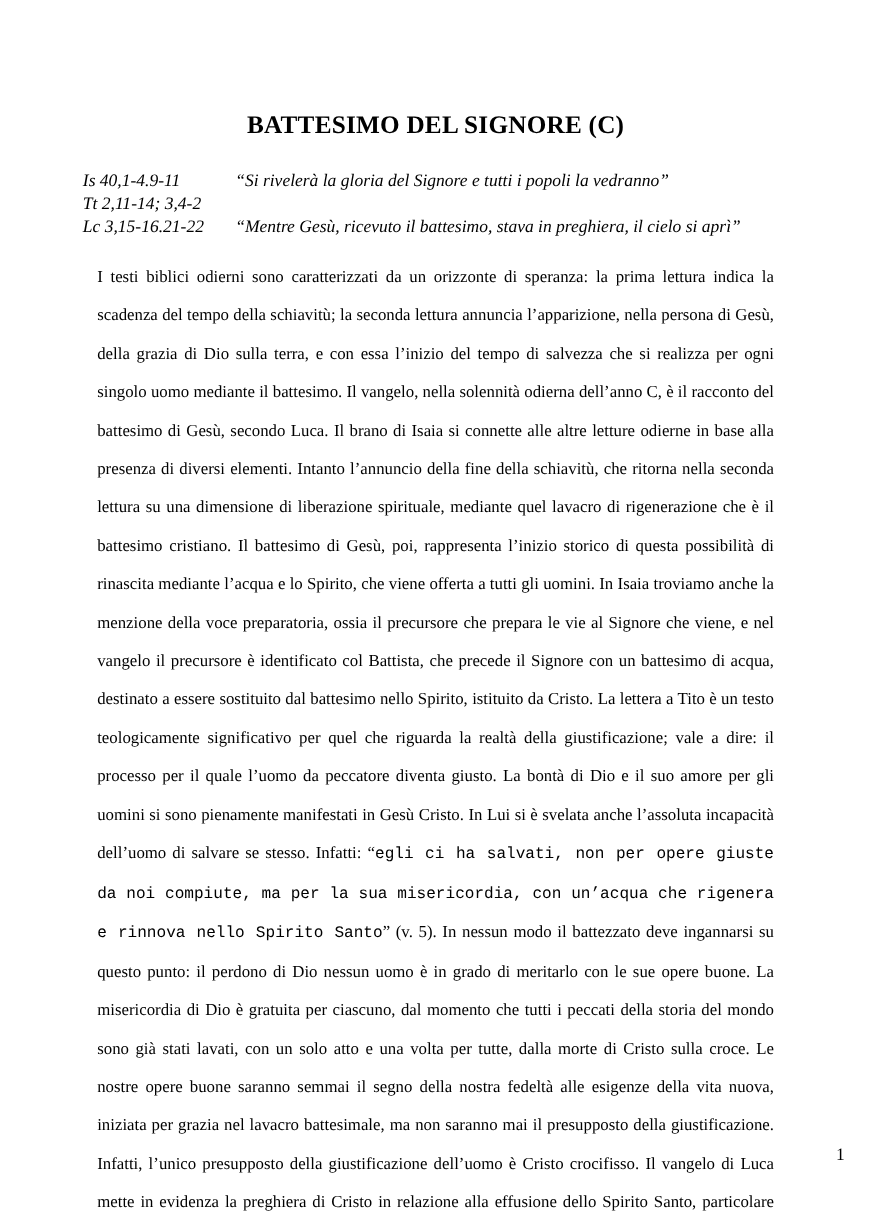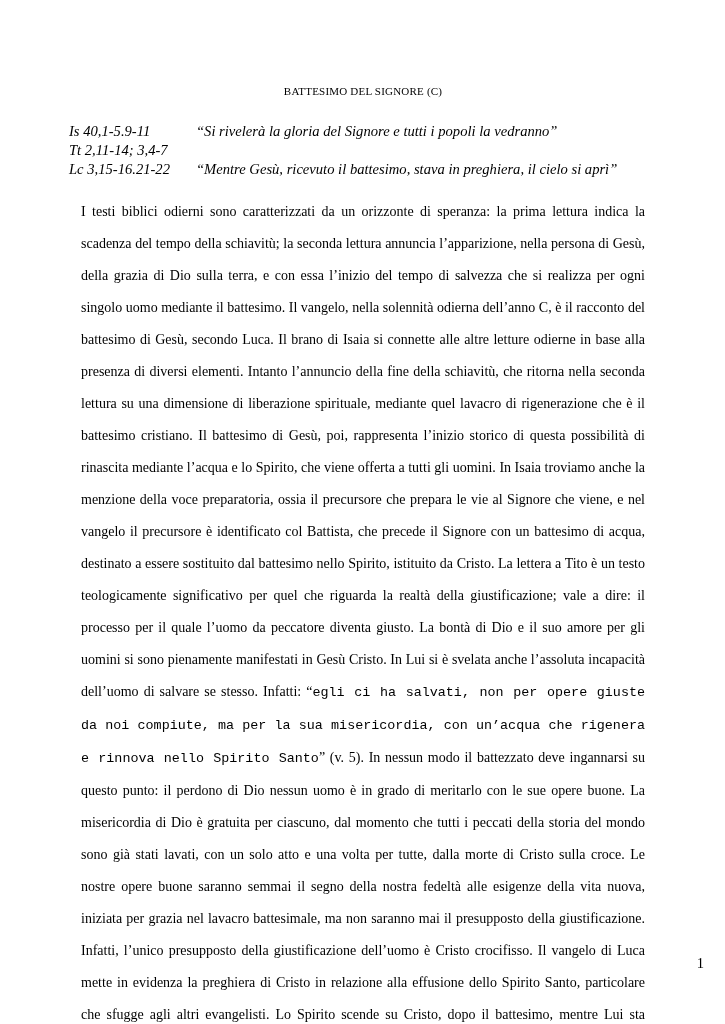--- a/index.html
+++ b/index.html
@@ -13,24 +13,24 @@
     height: 1024px;
     margin: 0 auto;
     box-sizing: border-box;
     background: #ffffff;
     color: #000000;
     font-family: "Liberation Serif", serif;
     padding: 85px 68px 0 69px;
     overflow: hidden;
   }
   .doc-title {
-    margin: 0 0 25px 0;
+    margin: 7px 0 25px 0;
     text-align: center;
-    font-size: 11px;
-    font-weight: normal;
+    font-size: 21px;
+    font-weight: bold;
     letter-spacing: 0.2px;
   }
   .readings {
     font-style: italic;
     font-size: 14.6px;
     line-height: 19px;
     margin-bottom: 17px;
   }
   .reading-row {
     display: flex;
@@ -66,25 +66,25 @@
 </style>
 </head>
 <body>
 
 <div class="page">
 
   <h1 class="doc-title">BATTESIMO DEL SIGNORE (C)</h1>
 
   <div class="readings">
     <div class="reading-row">
-      <span class="reading-ref">Is 40,1-5.9-11</span>
+      <span class="reading-ref">Is 40,1-4.9-11</span>
       <span class="reading-quote">“Si rivelerà la gloria del Signore e tutti i popoli la vedranno”</span>
     </div>
     <div class="reading-row">
-      <span class="reading-ref">Tt 2,11-14; 3,4-7</span>
+      <span class="reading-ref">Tt 2,11-14; 3,4-2</span>
       <span class="reading-quote"></span>
     </div>
     <div class="reading-row">
       <span class="reading-ref">Lc 3,15-16.21-22</span>
       <span class="reading-quote">“Mentre Gesù, ricevuto il battesimo, stava in preghiera, il cielo si aprì”</span>
     </div>
   </div>
 
   <p class="body-text"><span>I testi biblici odierni sono caratterizzati da un orizzonte di speranza: la prima lettura indica la scadenza del tempo della schiavitù; la seconda lettura annuncia l’apparizione, nella persona di Gesù, della grazia di Dio sulla terra, e con essa l’inizio del tempo di salvezza che si realizza per ogni singolo uomo mediante il battesimo. Il vangelo, nella solennità odierna dell’anno C, è il racconto del battesimo di Gesù, secondo Luca. Il brano di Isaia si connette alle altre letture odierne in base alla presenza di diversi elementi. Intanto l’annuncio della fine della schiavitù, che ritorna nella seconda lettura su una dimensione di liberazione spirituale, mediante quel lavacro di rigenerazione che è il battesimo cristiano. Il battesimo di Gesù, poi, rappresenta l’inizio storico di questa possibilità di rinascita mediante l’acqua e lo Spirito, che viene offerta a tutti gli uomini. In Isaia troviamo anche la menzione della voce preparatoria, ossia il precursore che prepara le vie al Signore che viene, e nel vangelo il precursore è identificato col Battista, che precede il Signore con un battesimo di acqua, destinato a essere sostituito dal battesimo nello Spirito, istituito da Cristo. La lettera a Tito è un testo teologicamente significativo per quel che riguarda la realtà della giustificazione; vale a dire: il processo per il quale l’uomo da peccatore diventa giusto. La bontà di Dio e il suo amore per gli uomini si sono pienamente manifestati in Gesù Cristo. In Lui si è svelata anche l’assoluta incapacità dell’uomo di salvare se stesso. Infatti: “</span><span class="mono">egli ci ha salvati, non per opere giuste da noi compiute, ma per la sua misericordia, con un’acqua che rigenera e rinnova nello Spirito Santo</span><span>” (v. 5). In nessun modo il battezzato deve ingannarsi su questo punto: il perdono di Dio nessun uomo è in grado di meritarlo con le sue opere buone. La misericordia di Dio è gratuita per ciascuno, dal momento che tutti i peccati della storia del mondo sono già stati lavati, con un solo atto e una volta per tutte, dalla morte di Cristo sulla croce. Le nostre opere buone saranno semmai il segno della nostra fedeltà alle esigenze della vita nuova, iniziata per grazia nel lavacro battesimale, ma non saranno mai il presupposto della giustificazione. Infatti, l’unico presupposto della giustificazione dell’uomo è Cristo crocifisso. Il vangelo di Luca mette in evidenza la preghiera di Cristo in relazione alla effusione dello Spirito Santo, particolare che sfugge agli altri evangelisti. Lo Spirito scende su Cristo, dopo il battesimo, mentre Lui sta pregando. Da questo momento, l’unzione messianica è la forza carismatica che lo fa parlare con autorità e gli fa operare esorcismi e</span></p>
 

